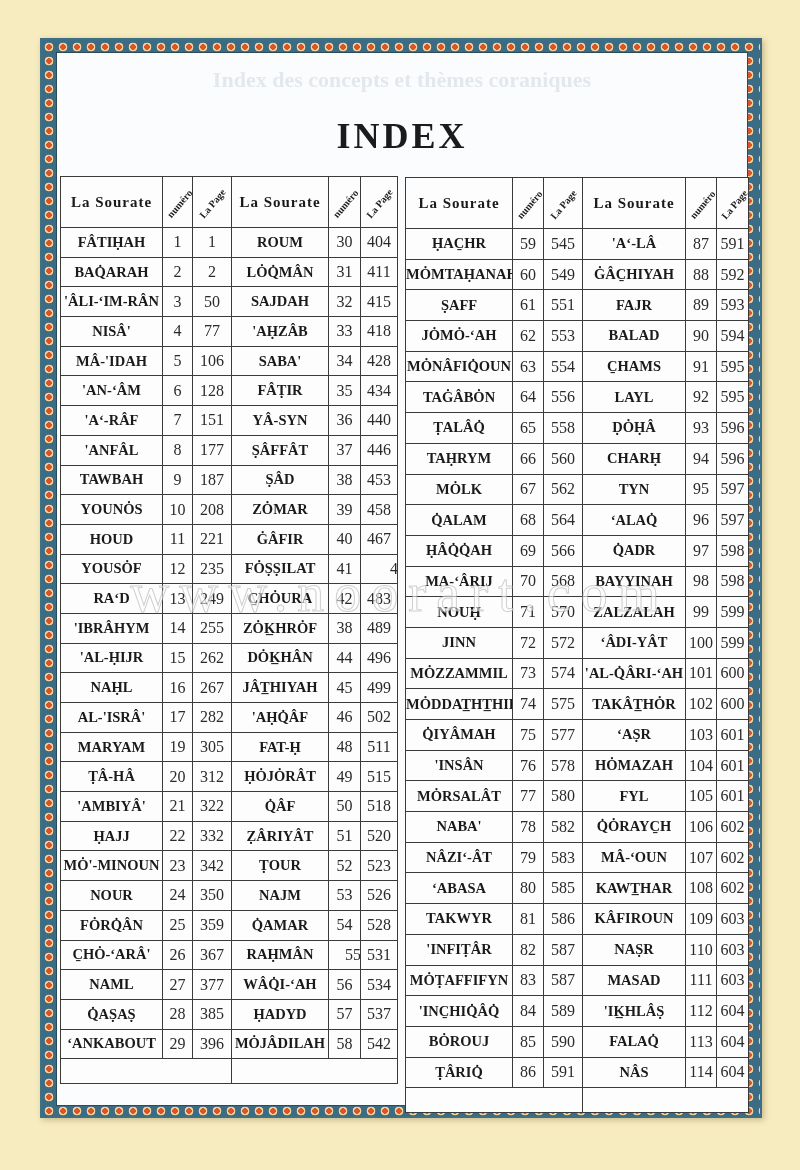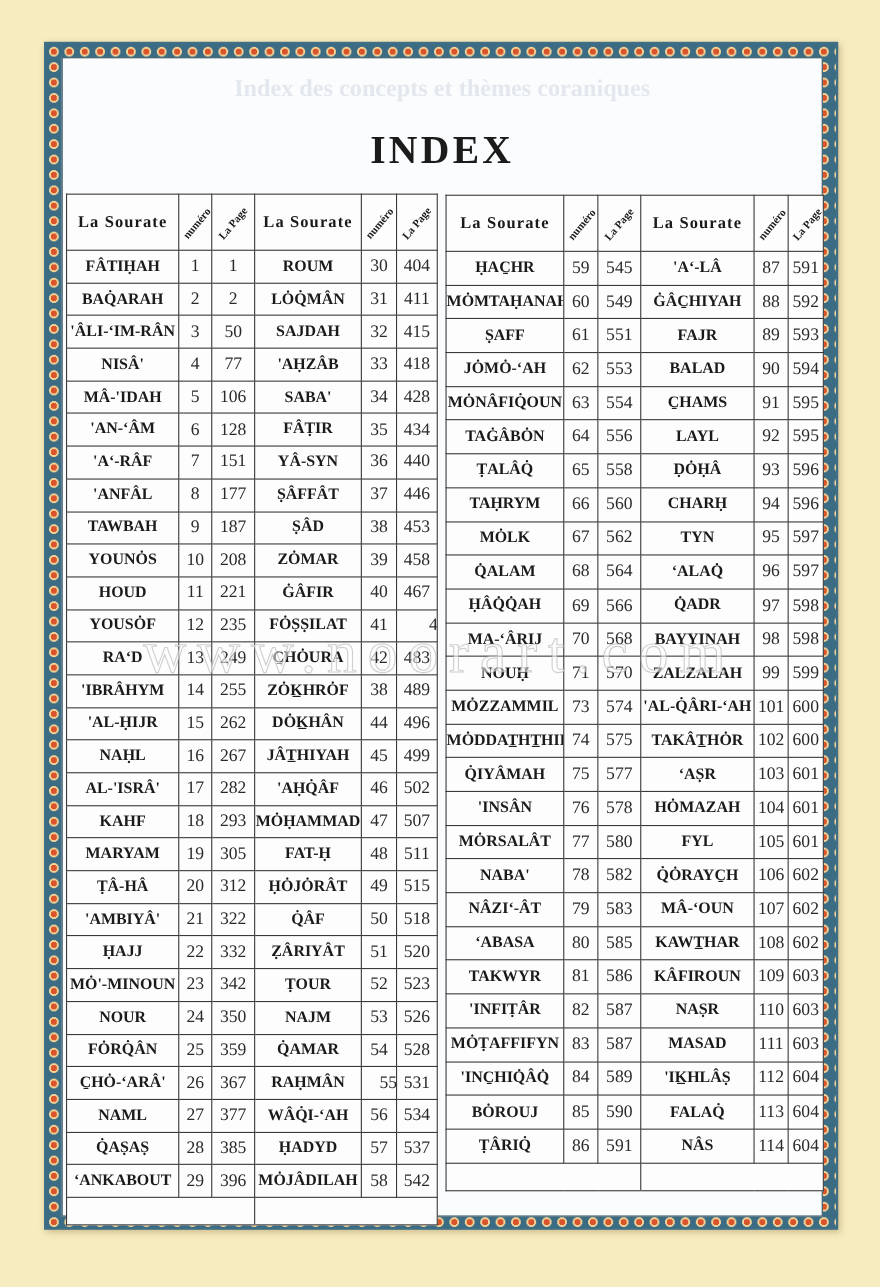--- a/index.html
+++ b/index.html
@@ -218,28 +218,20 @@
       </tr>
       <tr>
         <td class="name" style="height: 28.7px;">AL-'ISRÂ'</td>
         <td class="num" style="height: 28.7px;">17</td>
         <td class="pg" style="height: 28.7px;">282</td>
         <td class="name" style="height: 28.7px;">'AḤQ̇ÂF</td>
         <td class="num" style="height: 28.7px;">46</td>
         <td class="pg" style="height: 28.7px;">502</td>
       </tr>
       <tr>
-        <td class="name" style="height: 28.7px;">KAHF</td>
-        <td class="num" style="height: 28.7px;">18</td>
-        <td class="pg" style="height: 28.7px;">293</td>
-        <td class="name" style="height: 28.7px;">MȮḤAMMAD</td>
-        <td class="num" style="height: 28.7px;">47</td>
-        <td class="pg" style="height: 28.7px;">507</td>
-      </tr>
-      <tr>
         <td class="name" style="height: 28.7px;">MARYAM</td>
         <td class="num" style="height: 28.7px;">19</td>
         <td class="pg" style="height: 28.7px;">305</td>
         <td class="name" style="height: 28.7px;">FAT-Ḥ</td>
         <td class="num" style="height: 28.7px;">48</td>
         <td class="pg" style="height: 28.7px;">511</td>
       </tr>
       <tr>
         <td class="name" style="height: 28.7px;">ṬÂ-HÂ</td>
         <td class="num" style="height: 28.7px;">20</td>
@@ -449,20 +441,28 @@
       </tr>
       <tr>
         <td class="name" style="height: 29.7px;">NOUḤ</td>
         <td class="num" style="height: 29.7px;">71</td>
         <td class="pg" style="height: 29.7px;">570</td>
         <td class="name" style="height: 29.7px;">ZALZALAH</td>
         <td class="num" style="height: 29.7px;">99</td>
         <td class="pg" style="height: 29.7px;">599</td>
       </tr>
       <tr>
+        <td class="name" style="height: 29.7px;">JINN</td>
+        <td class="num" style="height: 29.7px;">72</td>
+        <td class="pg" style="height: 29.7px;">572</td>
+        <td class="name" style="height: 29.7px;">‘ÂDI-YÂT</td>
+        <td class="num" style="height: 29.7px;">100</td>
+        <td class="pg" style="height: 29.7px;">599</td>
+      </tr>
+      <tr>
         <td class="name" style="height: 29.7px;">MȮZZAMMIL</td>
         <td class="num" style="height: 29.7px;">73</td>
         <td class="pg" style="height: 29.7px;">574</td>
         <td class="name" style="height: 29.7px;">'AL-Q̇ÂRI-‘AH</td>
         <td class="num" style="height: 29.7px;">101</td>
         <td class="pg" style="height: 29.7px;">600</td>
       </tr>
       <tr>
         <td class="name" style="height: 29.7px;">MȮDDAT̲HT̲HIR</td>
         <td class="num" style="height: 29.7px;">74</td>

